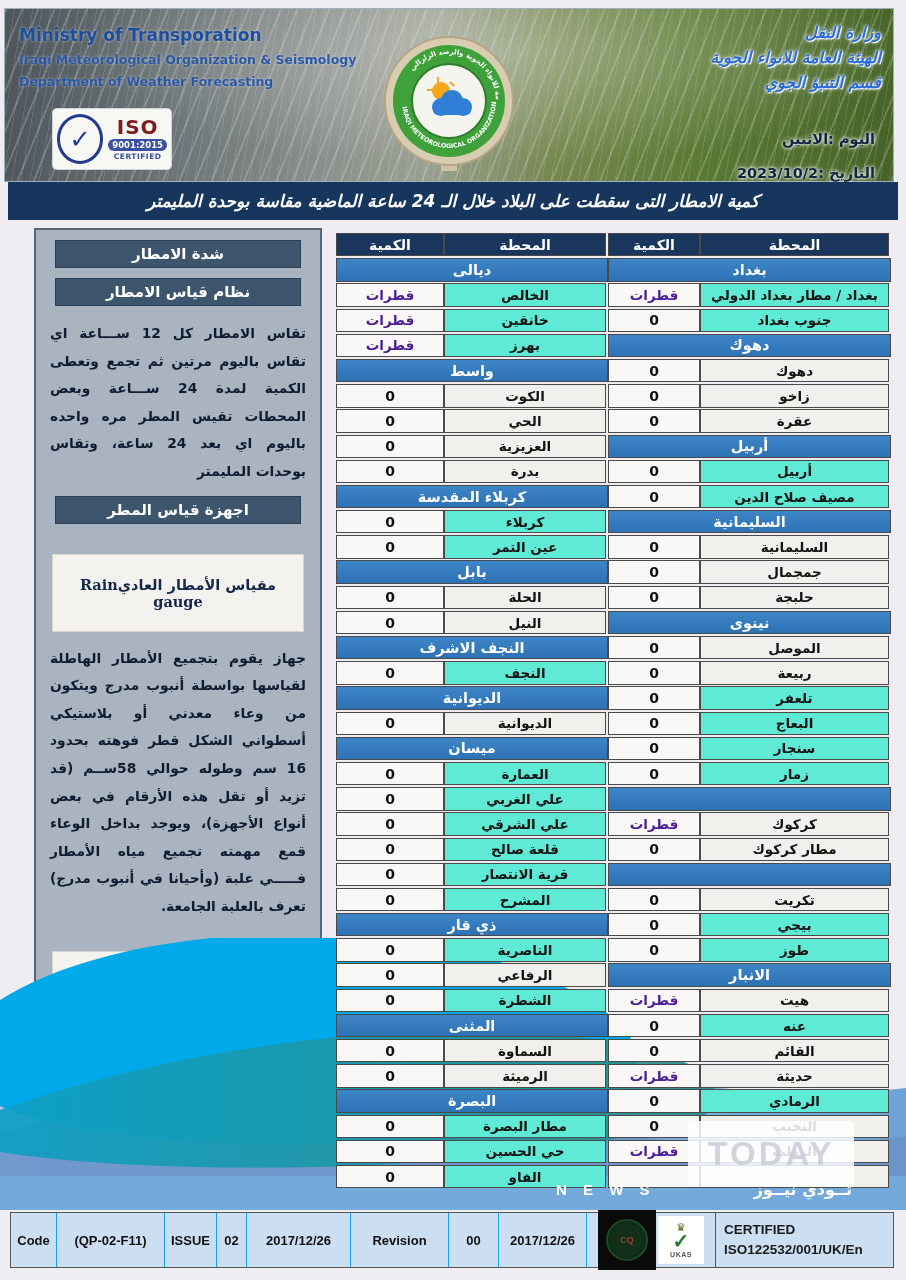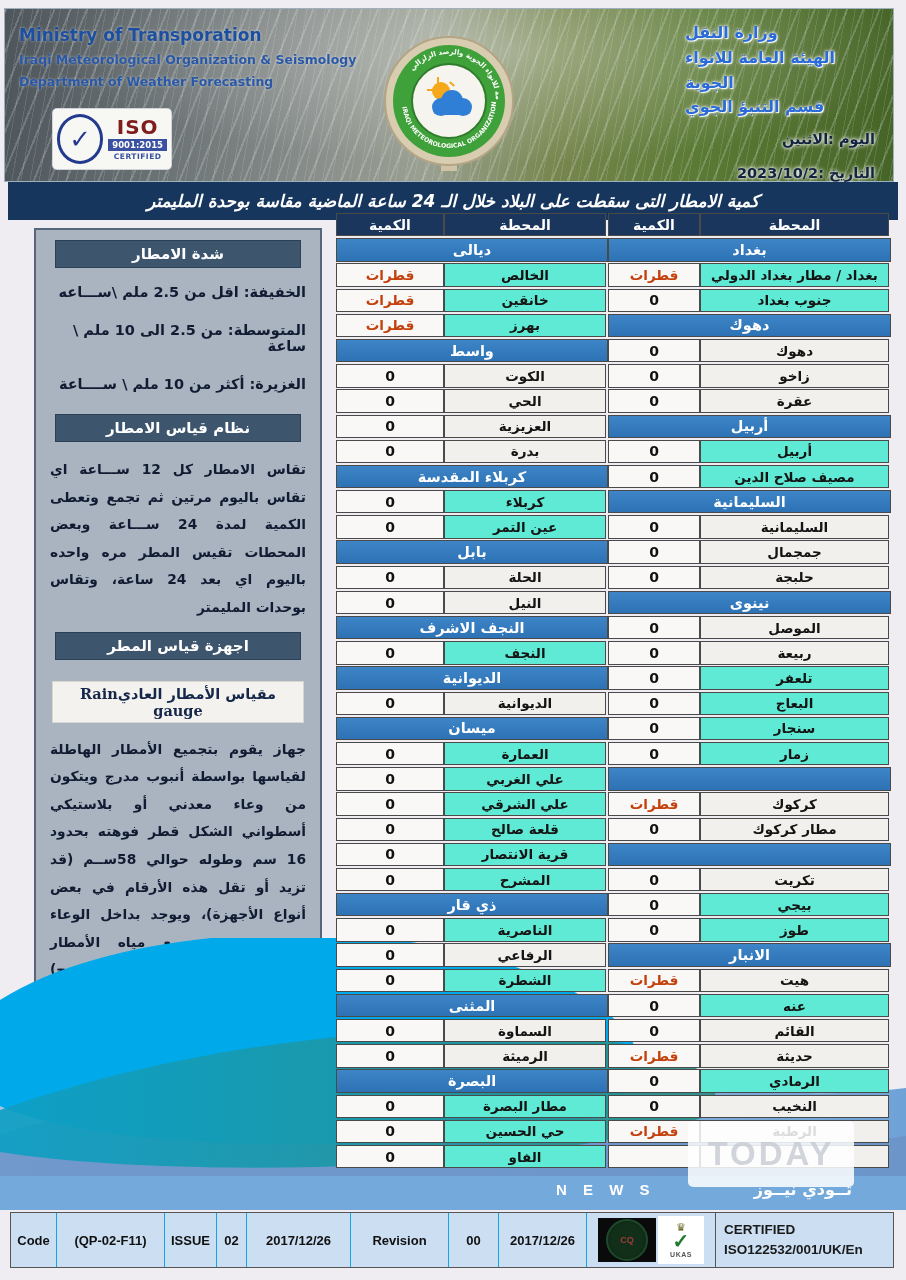--- a/index.html
+++ b/index.html
@@ -11,76 +11,76 @@
   .photo{left:4px;top:8px;width:888px;height:172px;border:1px solid #9fb0bd;
     background:
       repeating-linear-gradient(112deg, rgba(240,244,246,.20) 0 2px, rgba(240,244,246,0) 2px 15px),
       repeating-linear-gradient(100deg, rgba(255,255,255,.12) 0 1px, rgba(255,255,255,0) 1px 9px),
       radial-gradient(ellipse at 55% 25%, rgba(255,255,255,.30), rgba(255,255,255,0) 62%),
       linear-gradient(93deg,#4e565c 0%,#6a7274 18%,#8a8f8c 36%,#9aa091 48%,#77874f 62%,#5b7a35 78%,#466427 100%);
     z-index:3;}
   .en-block{left:14px;top:16px;z-index:4;}
   .en-l1{font-size:17px;font-weight:700;color:#1c4fa0;text-shadow:0 0 3px rgba(255,255,255,.55);}
   .en-l2,.en-l3{font-size:12.5px;font-weight:700;color:#2a58a6;margin-top:7px;text-shadow:0 0 3px rgba(255,255,255,.5);}
-  .ar-block{right:12px;top:12px;text-align:left;direction:rtl;z-index:4;width:196px;}
+  .ar-block{right:12px;top:12px;text-align:right;direction:rtl;z-index:4;width:196px;font-style:italic;}
   .ar-line{font-size:16px;font-weight:800;color:#2b6bd8;line-height:1.55;
            text-shadow:0 0 2px #fff,0 0 4px #fff,1px 1px 1px #fff;}
   .day-line{right:18px;top:122px;direction:rtl;font-size:14.5px;font-weight:800;color:#13233f;
             text-shadow:0 0 3px #fff,0 0 5px #fff;z-index:4;}
   .date-line{right:18px;top:156px;direction:rtl;font-size:14.5px;font-weight:800;color:#13233f;
              text-shadow:0 0 3px #fff,0 0 5px #fff;z-index:4;}
 
   
   .iso-badge{left:48px;top:100px;width:118px;height:60px;background:#f7f7f4;border-radius:4px;
              display:flex;align-items:center;gap:5px;padding:2px 4px;box-sizing:border-box;z-index:4;
              box-shadow:0 0 0 1px #cfd4da;}
   .iso-circle{width:44px;height:44px;border:3px solid #243a8f;border-radius:50%;display:flex;
               align-items:center;justify-content:center;font-size:26px;color:#243a8f;font-weight:800;}
   .iso-col{display:flex;flex-direction:column;align-items:center;}
   .iso-word{font-size:20px;font-weight:800;color:#7f1d1d;letter-spacing:1px;line-height:1;}
-  .iso-num{font-size:8.5px;font-weight:700;color:#fff;background:#3a50a0;padding:1px 4px;margin-top:2px;}
+  .iso-num{font-size:8.5px;font-weight:700;color:#fff;background:#3a50a0;padding:1px 4px;margin-top:2px;border-radius:6px;}
   .iso-cert{font-size:7.5px;font-weight:700;color:#3a50a0;margin-top:1px;letter-spacing:.5px;}
 
   .logo{left:378px;top:26px;z-index:4;}
 
   
   .title-bar{left:8px;top:182px;width:890px;height:38px;background:#17365d;z-index:3;
              display:flex;align-items:center;justify-content:center;}
   .title-bar span{color:#fff;font-size:17px;font-weight:800;direction:rtl;font-style:italic;}
 
   
   .waves{left:0;top:938px;z-index:2;}
 
   
   .sidebar{left:34px;top:228px;width:288px;height:770px;background:#a9b4c0;
            border:2px solid #56677b;box-sizing:border-box;z-index:1;direction:rtl;}
   .sb-bar{width:86%;margin:10px auto 0;background:#3d566e;color:#fff;text-align:center;
           font-size:15px;font-weight:800;padding:4px 0;border:1px solid #2c4156;}
-  .sb-white{width:88%;margin:22px auto 0;background:#f4f2ef;color:#15284a;text-align:center;
-            font-size:14.5px;font-weight:800;padding:3px 0;box-shadow:0 0 0 1px #d9d6d0;}
+  .sb-white{width:88%;margin:31px auto 0;background:#f4f2ef;color:#15284a;text-align:center;
+            font-size:14.5px;font-weight:800;padding:21px 0;box-shadow:0 0 0 1px #d9d6d0;}
   .sb-white .latin{font-family:"DejaVu Serif",serif;font-weight:700;}
   .sb-lines{margin:16px 14px 4px;}
   .sb-line{font-size:14.5px;font-weight:800;color:#111c33;margin-bottom:22px;direction:rtl;}
   .sb-para{margin:14px 14px 0;font-size:13.8px;font-weight:700;color:#111c33;line-height:2.0;
            text-align:justify;direction:rtl;}
   .sb-note{margin:16px 14px 0;font-size:14px;font-weight:800;color:#111c33;text-align:center;direction:rtl;}
 
   
-  .tbl{z-index:3;position:absolute;top:213px;}
+  .tbl{z-index:3;position:absolute;top:233px;}
   .tbl-left{left:336px;width:272px;}
   .tbl-right{left:608px;width:283px;}
   .t-row{display:flex;height:23.4px;margin-bottom:1.8px;}
   .t-cell{border:1px solid #4a4a4a;display:flex;align-items:center;justify-content:center;
           box-sizing:border-box;overflow:hidden;white-space:nowrap;}
   .qty{background:#faf8f6;font-size:14px;font-weight:800;color:#111;}
   .tbl-left .qty{width:108px;} .tbl-left .st{width:162px;}
   .tbl-right .qty{width:92px;}  .tbl-right .st{width:189px;}
   .st{background:#f2f0ed;font-size:13.5px;font-weight:700;color:#141414;direction:rtl;}
   .st.g{background:#5eead4;}
-  .qty .red{color:#c2410c;font-size:13.5px;}
+  .qty .red{color:#4c1d95;font-size:13.5px;}
   .head .t-cell{background:#1b365d;color:#fff;font-size:14px;font-weight:800;}
   .sec{flex:1;background:linear-gradient(#3e85c8,#2c72b4);color:#fff;font-size:14.5px;
        font-weight:800;direction:rtl;}
 
   
   .wm-box{left:688px;top:1121px;width:166px;height:66px;background:rgba(255,255,255,.85);
           border-radius:5px;z-index:5;display:flex;align-items:center;justify-content:center;}
   .wm-today{font-size:33px;font-weight:800;color:#c7cbd3;letter-spacing:3px;opacity:.8;
             font-family:"Liberation Sans",sans-serif;}
   .wm-news{left:556px;top:1180px;width:296px;z-index:5;display:flex;align-items:center;
@@ -91,21 +91,21 @@
   
   .footer{left:10px;top:1212px;width:884px;height:56px;background:#cbdef2;z-index:3;
           display:flex;border:1px solid #555;box-sizing:border-box;font-family:"Liberation Sans",sans-serif;}
   .f-cell{border-right:1px solid #0ea5e9;display:flex;align-items:center;justify-content:center;
           font-size:13px;font-weight:700;color:#111;box-sizing:border-box;}
   .f-cell:nth-child(1){width:46px;} .f-cell:nth-child(2){width:108px;}
   .f-cell:nth-child(3){width:52px;} .f-cell:nth-child(4){width:30px;}
   .f-cell:nth-child(5){width:104px;}.f-cell:nth-child(6){width:98px;}
   .f-cell:nth-child(7){width:50px;} .f-cell:nth-child(8){width:88px;}
   .f-logos{width:128px;border-right:1px solid #555;display:flex;align-items:center;justify-content:center;gap:2px;}
-  .f-black{width:58px;height:44px;background:#0a0a0a;display:flex;align-items:center;justify-content:center;}
+  .f-black{width:58px;height:60px;background:#0a0a0a;display:flex;align-items:center;justify-content:center;}
   .f-emblem{width:38px;height:38px;border-radius:50%;border:2px solid #1d4a2a;
             background:radial-gradient(circle,#123019 55%,#0a1e10 100%);display:flex;align-items:center;justify-content:center;
             color:#a03a3a;font-size:9px;font-weight:800;}
   .f-ukas{width:46px;height:48px;background:#fff;display:flex;flex-direction:column;align-items:center;
           justify-content:center;line-height:1;}
   .f-crown{font-size:11px;color:#6b6b2a;}
   .f-check{font-size:20px;color:#1e7a2e;font-weight:800;margin-top:-2px;}
   .f-ukas-t{font-size:7px;color:#555;font-weight:700;letter-spacing:.5px;}
   .f-cert{flex:1;display:flex;flex-direction:column;justify-content:center;padding-left:8px;}
   .f-cert div{font-size:13.5px;font-weight:700;color:#1a1a1a;line-height:1.5;}
@@ -185,25 +185,20 @@
   </defs>
   <path d="M0,150 C180,95 420,105 640,140 C740,155 830,160 906,150 L906,272 L0,272 Z" fill="url(#lightband)"></path>
   <path d="M0,196 C150,150 360,148 520,182 C640,205 790,215 906,198 L906,244 C600,268 200,268 0,252 Z" fill="#6b93c9" opacity=".9"></path>
   <path d="M0,62 C110,-8 330,-22 480,18 C575,44 648,88 636,132 L610,176 C360,226 85,208 0,168 Z" fill="#00a9ea"></path>
   <path d="M0,172 C180,108 430,72 625,106 C705,122 735,150 702,180 C500,240 150,238 0,214 Z" fill="url(#tealg)" opacity=".92"></path>
   <rect x="0" y="238" width="906" height="34" fill="#74a9dc"></rect>
 </svg>
 
 <div class="abs sidebar">
   <div class="sb-bar">شدة الامطار</div>
-  <div class="sb-lines">
-      <div class="sb-line first">الخفيفة: اقل من 2.5 ملم \ســـاعه</div>
-      <div class="sb-line">المتوسطة: من 2.5 الى 10 ملم \ ساعة</div>
-      <div class="sb-line">الغزيرة: أكثر من 10 ملم \ ســــاعة</div>
-    </div>
   <div class="sb-bar">نظام قياس الامطار</div>
   <div class="sb-para">تقاس الامطار كل 12 ســـاعة اي تقاس باليوم مرتين ثم تجمع وتعطى الكمية لمدة 24 ســـاعة وبعض المحطات تقيس المطر مره واحده باليوم اي بعد 24 ساعة، وتقاس بوحدات المليمتر</div>
   <div class="sb-bar">اجهزة قياس المطر</div>
   <div class="sb-white">
     <span>مقياس الأمطار العادي</span><span class="latin">Rain gauge</span>
   </div>
   <div class="sb-para">جهاز يقوم بتجميع الأمطار الهاطلة لقياسها بواسطة أنبوب مدرج ويتكون من وعاء معدني أو بلاستيكي أسطواني الشكل قطر فوهته بحدود 16 سم وطوله حوالي 58ســم (قد تزيد أو تقل هذه الأرقام في بعض أنواع الأجهزة)، ويوجد بداخل الوعاء قمع مهمته تجميع مياه الأمطار فـــــي علبة (وأحيانا في أنبوب مدرج) تعرف بالعلبة الجامعة.</div>
   <div class="sb-white">المحطة المطرية الأتوماتيكية</div>
   <div class="sb-note">وتعمل أوتوماتيكيا بدون تدخل اليد البشرية</div>
 </div>

